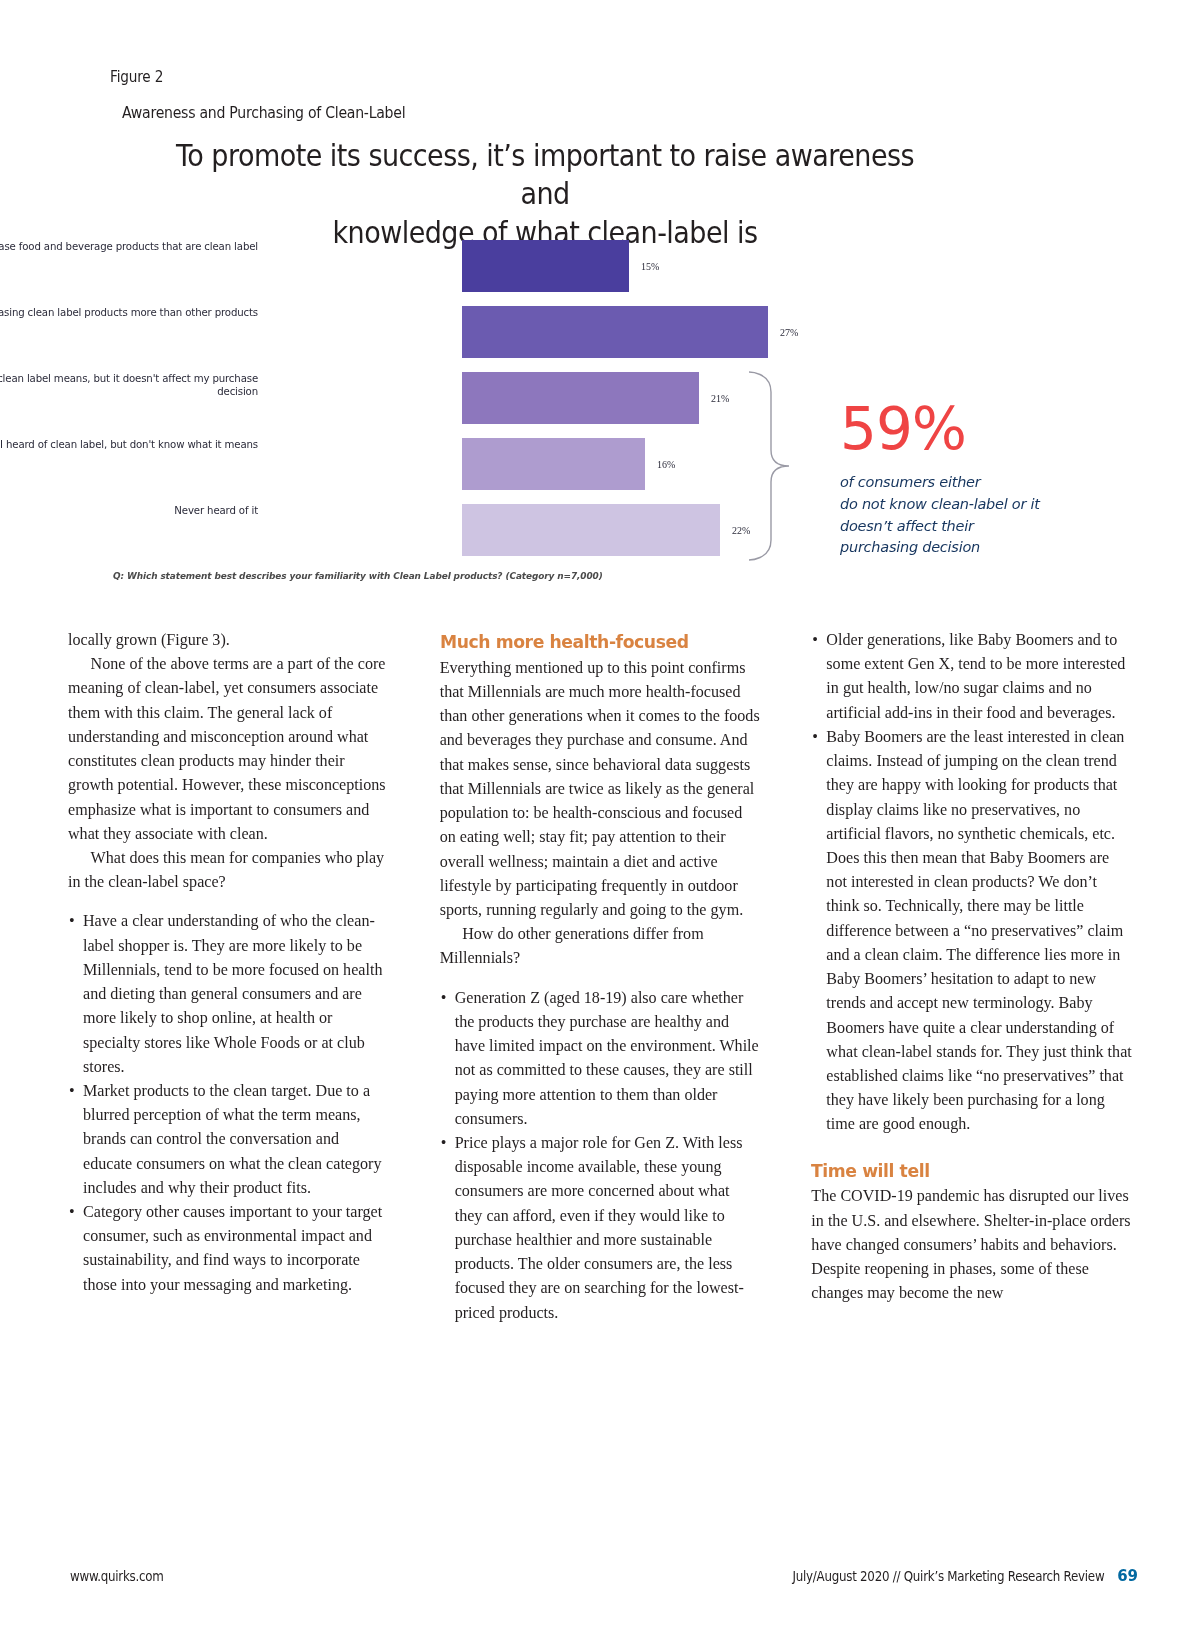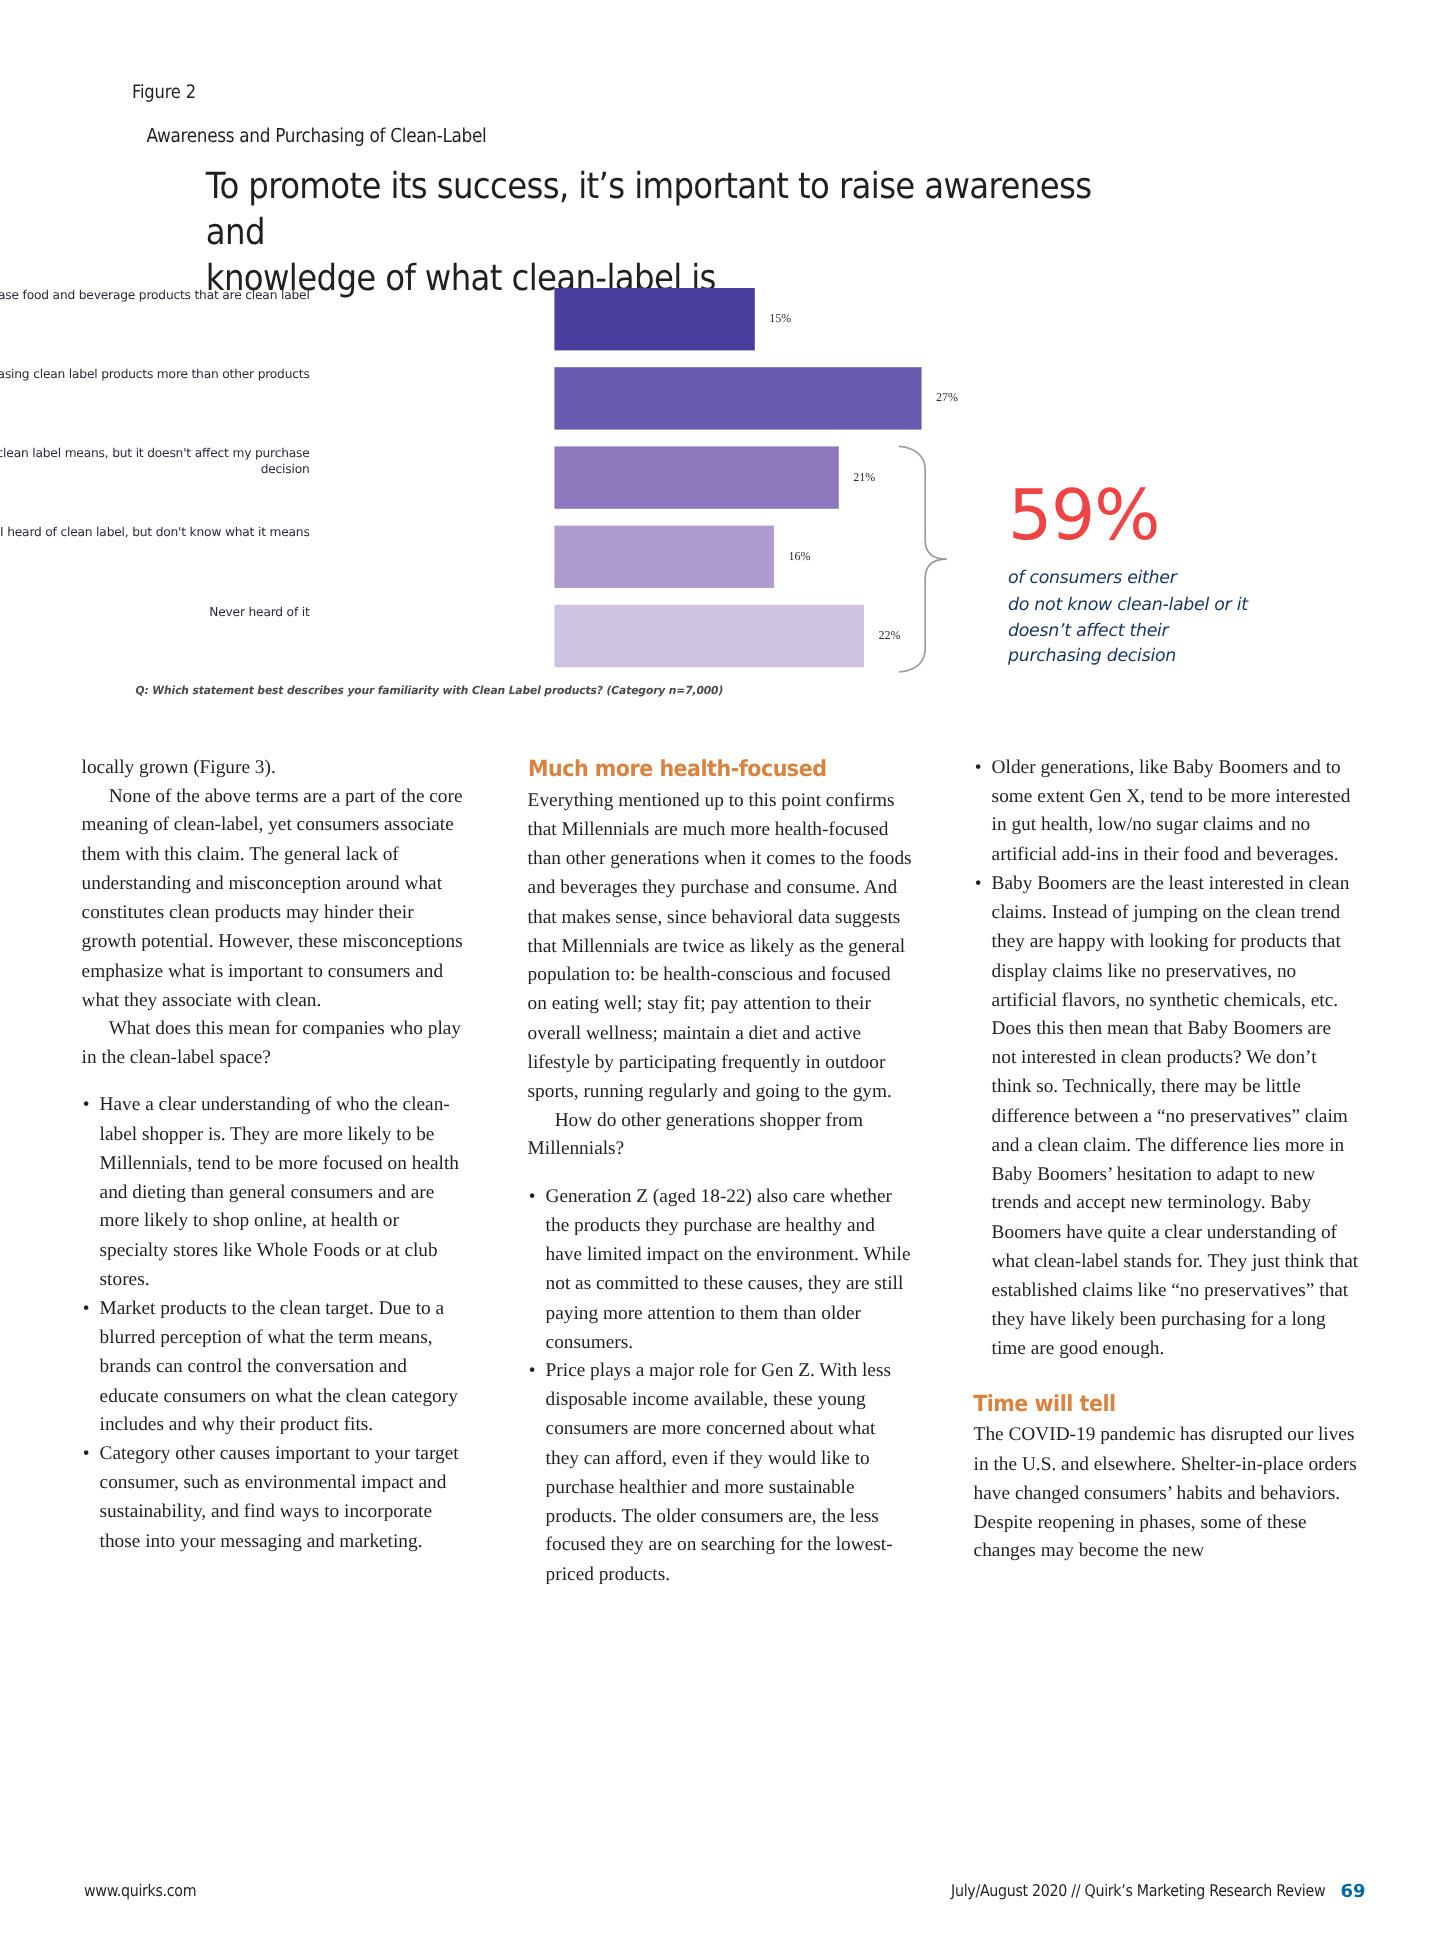--- a/index.html
+++ b/index.html
@@ -42,21 +42,21 @@
     font-weight: 400;
     letter-spacing: -0.3px;
     color: #231f20;
     transform: scaleX(0.88);
     transform-origin: left center;
   }
   .fig-title {
     position: absolute;
     left: 130px; top: 137px;
     width: 830px;
-    text-align: left;
+    text-align: center;
     font-family: "DejaVu Sans", sans-serif;
     font-size: 30px;
     line-height: 1.28;
     font-weight: 400;
     letter-spacing: -0.6px;
     color: #231f20;
   }
   .fig-title .l { display: block; transform: scaleX(0.9); }
 
   
@@ -312,24 +312,24 @@
     <ul class="bullets">
       <li>Have a clear understanding of who the clean-label shopper is. They are more likely to be Millennials, tend to be more focused on health and dieting than general consumers and are more likely to shop online, at health or specialty stores like Whole Foods or at club stores.</li>
       <li>Market products to the clean target. Due to a blurred perception of what the term means, brands can control the conversation and educate consumers on what the clean category includes and why their product fits.</li>
       <li>Category other causes important to your target consumer, such as environmental impact and sustainability, and find ways to incorporate those into your messaging and marketing.</li>
     </ul>
   </div>
 
   <div class="col">
     <p class="sec-head">Much more health-focused</p>
     <p>Everything mentioned up to this point confirms that Millennials are much more health-focused than other generations when it comes to the foods and beverages they purchase and consume. And that makes sense, since behavioral data suggests that Millennials are twice as likely as the general population to: be health-conscious and focused on eating well; stay fit; pay attention to their overall wellness; maintain a diet and active lifestyle by participating frequently in outdoor sports, running regularly and going to the gym.</p>
-    <p class="indent">How do other generations shopper from Millennials?</p>
+    <p class="indent">How do other generations differ from Millennials?</p>
     <div class="spacer"></div>
     <ul class="bullets">
-      <li>Generation Z (aged 18-22) also care whether the products they purchase are healthy and have limited impact on the environment. While not as committed to these causes, they are still paying more attention to them than older consumers.</li>
+      <li>Generation Z (aged 18-19) also care whether the products they purchase are healthy and have limited impact on the environment. While not as committed to these causes, they are still paying more attention to them than older consumers.</li>
       <li>Price plays a major role for Gen Z. With less disposable income available, these young consumers are more concerned about what they can afford, even if they would like to purchase healthier and more sustainable products. The older consumers are, the less focused they are on searching for the lowest-priced products.</li>
     </ul>
   </div>
 
   <div class="col">
     <ul class="bullets">
       <li>Older generations, like Baby Boomers and to some extent Gen X, tend to be more interested in gut health, low/no sugar claims and no artificial add-ins in their food and beverages.</li>
       <li>Baby Boomers are the least interested in clean claims. Instead of jumping on the clean trend they are happy with looking for products that display claims like no preservatives, no artificial flavors, no synthetic chemicals, etc. Does this then mean that Baby Boomers are not interested in clean products? We don’t think so. Technically, there may be little difference between a “no preservatives” claim and a clean claim. The difference lies more in Baby Boomers’ hesitation to adapt to new trends and accept new terminology. Baby Boomers have quite a clear understanding of what clean-label stands for. They just think that established claims like “no preservatives” that they have likely been purchasing for a long time are good enough.</li>
     </ul>
     <p class="sec-head later">Time will tell</p>

